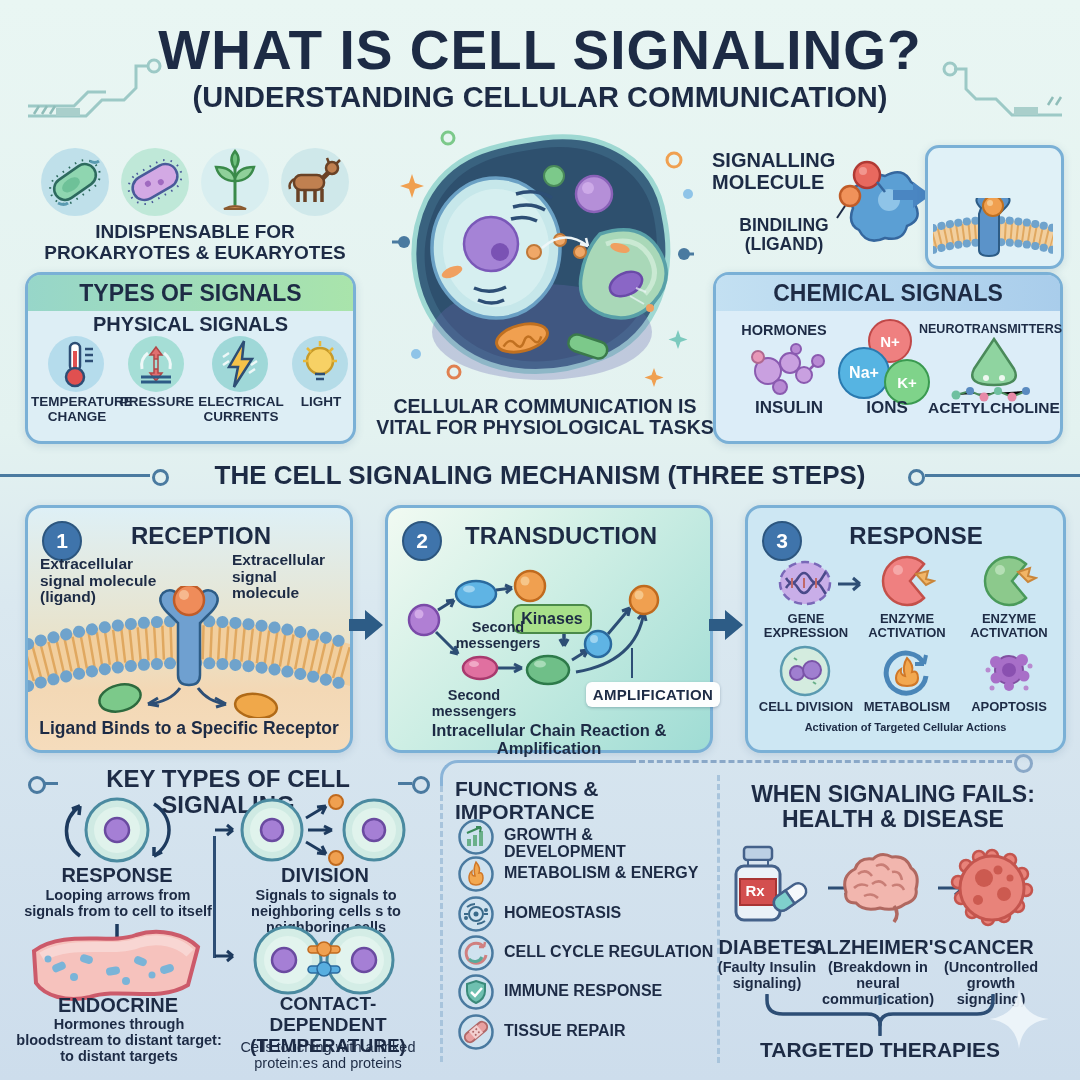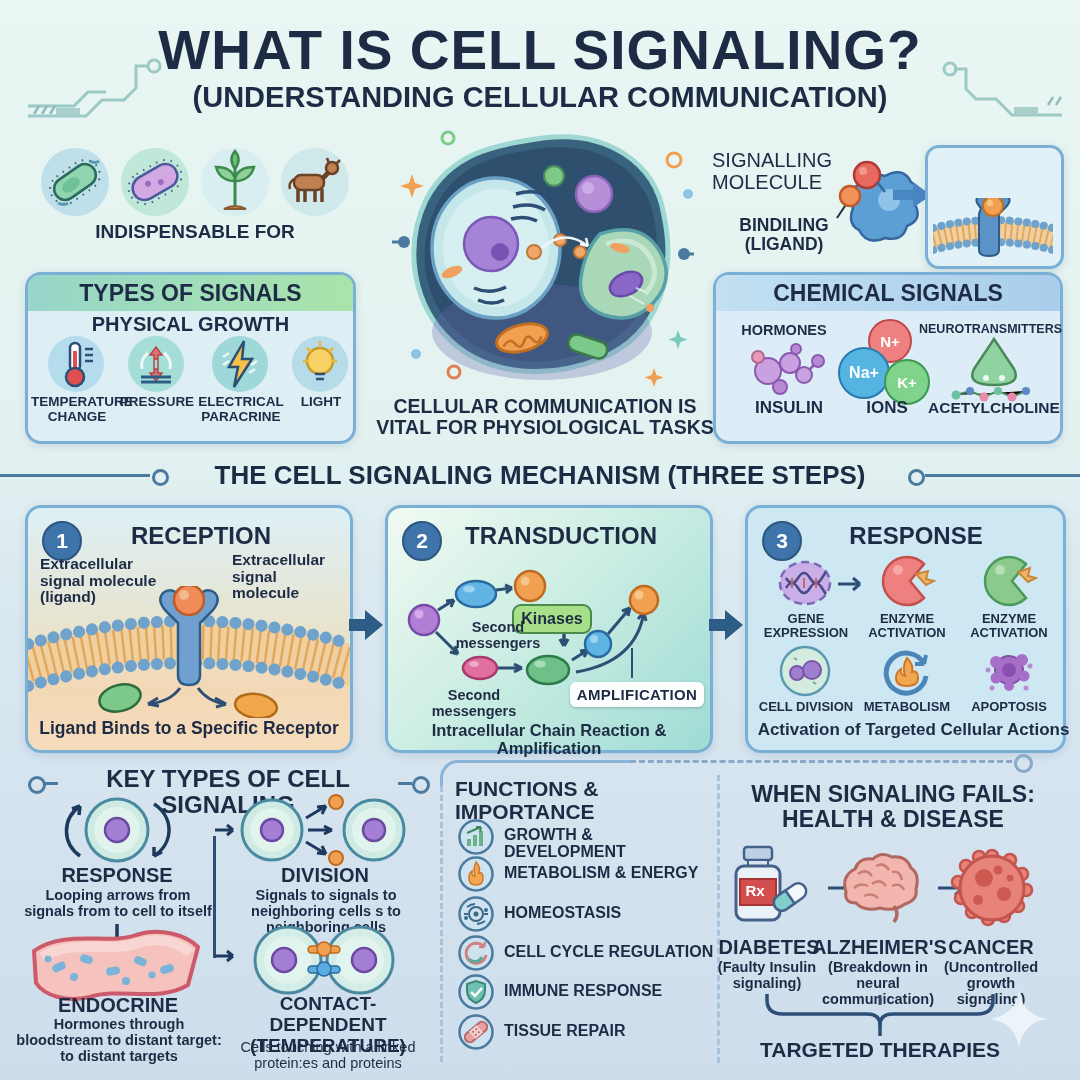--- a/index.html
+++ b/index.html
@@ -83,25 +83,26 @@
       <rect x="14" y="28" width="30" height="15" rx="7" fill="#c08050" stroke="#6a4226" stroke-width="2.5"></rect>
       <path d="M18,42 v13 M25,42 v13 M35,42 v13 M42,42 v13" stroke="#6a4226" stroke-width="3.5"></path>
       <path d="M42,32 l8,-8" stroke="#6a4226" stroke-width="5"></path>
       <circle cx="52" cy="21" r="6" fill="#c08050" stroke="#6a4226" stroke-width="2.5"></circle>
       <path d="M56,17 l4,-4 M49,16 l-2,-5" stroke="#6a4226" stroke-width="2.5"></path>
       <path d="M14,32 q-6,4 -4,10" stroke="#6a4226" stroke-width="2.5" fill="none"></path>
     </svg>
   </div>
   <div class="abs c" style="left:15px;top:222px;width:360px;font-size:19px">
     <div>INDISPENSABLE FOR</div>
+    <div>PROKARYOTES &amp; EUKARYOTES</div>
   </div>
 
   <div class="box" style="left:25px;top:272px;width:325px;height:166px;background:#ddeef5">
     <div class="bhdr" style="background:linear-gradient(90deg,#97d6c9,#a9e4ab)">TYPES OF SIGNALS</div>
-    <div class="abs c" style="left:0;top:38px;width:100%;font-size:20px">PHYSICAL GROWTH</div>
+    <div class="abs c" style="left:0;top:38px;width:100%;font-size:20px">PHYSICAL SIGNALS</div>
     <div class="abs" style="left:19px;top:60px">
       <svg width="58" height="58" viewBox="0 0 58 58">
         <circle cx="29" cy="29" r="28" fill="#b5dcec"></circle>
         <rect x="23" y="8" width="10" height="28" rx="5" fill="#fff" stroke="#2d4e75" stroke-width="2.5"></rect>
         <rect x="26" y="16" width="4" height="20" fill="#e05050"></rect>
         <circle cx="28" cy="42" r="9" fill="#e05050" stroke="#2d4e75" stroke-width="2.5"></circle>
         <path d="M38,14 h8 M38,20 h8 M38,26 h8" stroke="#2d4e75" stroke-width="2.5"></path>
       </svg>
     </div>
     <div class="abs" style="left:99px;top:60px">
@@ -122,21 +123,21 @@
     <div class="abs" style="left:263px;top:60px">
       <svg width="58" height="58" viewBox="0 0 58 58">
         <circle cx="29" cy="29" r="28" fill="#b5dce8"></circle>
         <circle cx="29" cy="26" r="13" fill="#f7d165" stroke="#c79a28" stroke-width="2.5"></circle>
         <path d="M24,39 h10 M25,44 h8" stroke="#2d4e75" stroke-width="2.5"></path>
         <path d="M29,6 v5 M12,26 h5 M41,26 h5 M16,13 l4,4 M42,13 l-4,4" stroke="#e8b83a" stroke-width="2.5"></path>
       </svg>
     </div>
     <div class="abs c" style="left:3px;top:120px;width:92px;font-size:13.5px">TEMPERATURE CHANGE</div>
     <div class="abs c" style="left:83px;top:120px;width:92px;font-size:13.5px">PRESSURE</div>
-    <div class="abs c" style="left:166px;top:120px;width:94px;font-size:13.5px">ELECTRICAL PARACRINE</div>
+    <div class="abs c" style="left:166px;top:120px;width:94px;font-size:13.5px">ELECTRICAL CURRENTS</div>
     <div class="abs c" style="left:247px;top:120px;width:92px;font-size:13.5px">LIGHT</div>
   </div>
 
   <div class="abs" style="left:392px;top:122px">
     <svg width="302" height="268" viewBox="0 0 302 268">
       <path d="M151,16 C214,8 264,40 272,94 C284,150 268,212 210,236 C150,260 88,252 52,212 C18,174 14,120 34,78 C58,32 100,23 151,16 Z" fill="#39627f" stroke="#9ed8d2" stroke-width="5"></path>
       <path d="M151,26 C206,19 254,48 262,96 C272,148 258,204 204,227 C150,249 94,242 60,205 C28,170 26,122 44,84 C66,42 104,32 151,26 Z" fill="#2e506e"></path>
       <ellipse cx="150" cy="210" rx="110" ry="48" fill="#6a6ab0" opacity=".30"></ellipse>
 
       <ellipse cx="104" cy="126" rx="64" ry="70" fill="#c6e7ea" stroke="#6aa0c4" stroke-width="3.5"></ellipse>
@@ -178,21 +179,21 @@
       <circle cx="24" cy="232" r="5" fill="#8fc4e8"></circle>
       <path d="M0,120 h12 M290,132 h12" stroke="#4a7aa0" stroke-width="3"></path>
       <circle cx="292" cy="132" r="6" fill="#4a7aa0"></circle>
     </svg>
   </div>
   <div class="abs c" style="left:375px;top:396px;width:340px;font-size:19.5px">
     <div>CELLULAR COMMUNICATION IS</div>
     <div>VITAL FOR PHYSIOLOGICAL TASKS</div>
   </div>
 
-  <div class="abs l" style="left:712px;top:150px;width:165px;font-size:20px;font-weight:400">SIGNALLING MOLECULE</div>
+  <div class="abs l" style="left:712px;top:150px;width:165px;font-size:20px;font-weight:700">SIGNALLING MOLECULE</div>
   <div class="abs" style="left:833px;top:160px">
     <svg width="88" height="98" viewBox="0 0 88 98">
       <path d="M20,48 q-10,-18 8,-24 q6,-14 24,-8 q18,-10 26,6 q14,8 4,22 q8,16 -8,22 q-4,16 -22,12 q-18,8 -26,-8 q-12,-6 -6,-22 Z" fill="#5b9fd4" stroke="#35679e" stroke-width="2.5"></path>
       <circle cx="56" cy="40" r="11" fill="#8fc4e8"></circle>
       <circle cx="34" cy="15" r="13" fill="#e8695f" stroke="#b03a34" stroke-width="2.5"></circle>
       <circle cx="30" cy="11" r="4" fill="#f2968e"></circle>
       <circle cx="17" cy="36" r="10" fill="#f0925a" stroke="#c05c28" stroke-width="2.5"></circle>
       <path d="M44,22 L52,32" stroke="#35679e" stroke-width="2.5"></path>
       <path d="M12,46 l-8,12" stroke="#1d2b45" stroke-width="2"></path>
     </svg>
@@ -317,21 +318,21 @@
           <ellipse cx="144" cy="114" rx="6" ry="3.5" fill="#a8dcb8"></ellipse>
         <circle cx="202" cy="94" r="13" fill="#5fb4e4" stroke="#2a6a9e" stroke-width="2.5"></circle>
           <circle cx="198" cy="89" r="4" fill="#9fd4f0"></circle>
         <circle cx="248" cy="50" r="14" fill="#f0a050" stroke="#c06a1e" stroke-width="2.5"></circle>
           <circle cx="243" cy="45" r="4.5" fill="#f6c68a"></circle>
       </svg>
     </div>
     <div class="pill" style="left:124px;top:96px;width:76px;height:26px;background:#a8e08a;border:2px solid #4a8a4a;border-radius:9px;font-size:16px">Kinases</div>
     <div class="abs c" style="left:56px;top:112px;width:108px;font-size:14.5px;font-weight:700">Second messengers</div>
     <div class="abs c" style="left:32px;top:180px;width:108px;font-size:14.5px;font-weight:700">Second messengers</div>
-    <div class="pill" style="left:182px;top:174px;width:134px;height:25px;background:#fdfefe;border-radius:6px;font-size:15px;letter-spacing:.3px;box-shadow:0 1px 3px rgba(30,60,90,.3)">AMPLIFICATION</div>
+    <div class="pill" style="left:198px;top:174px;width:134px;height:25px;background:#fdfefe;border-radius:6px;font-size:15px;letter-spacing:.3px;box-shadow:0 1px 3px rgba(30,60,90,.3)">AMPLIFICATION</div>
     <div class="abs c" style="left:0;top:213px;width:100%;font-size:16.5px">Intracellular Chain Reaction &amp; Amplification</div>
   </div>
 
   <div class="abs" style="left:709px;top:608px">
     <svg width="34" height="34" viewBox="0 0 34 34">
         <polygon points="0,11 16,11 16,2 34,17 16,32 16,23 0,23" fill="#2d5c86"></polygon>
       </svg>
   </div>
 
   <div class="box" style="left:745px;top:505px;width:315px;height:242px;background:#cde7f3">
@@ -393,21 +394,21 @@
         <circle cx="27" cy="26" r="7" fill="#8a50b0"></circle>
         <circle cx="6" cy="26" r="2.5" fill="#b88ad0"></circle>
           <circle cx="48" cy="22" r="2.5" fill="#b88ad0"></circle>
         <circle cx="44" cy="44" r="2.5" fill="#b88ad0"></circle>
           <circle cx="10" cy="44" r="2.5" fill="#b88ad0"></circle>
       </svg>
     </div>
     <div class="abs c" style="left:8px;top:192px;width:100px;font-size:13px">CELL DIVISION</div>
     <div class="abs c" style="left:110px;top:192px;width:98px;font-size:13px">METABOLISM</div>
     <div class="abs c" style="left:212px;top:192px;width:98px;font-size:13px">APOPTOSIS</div>
-    <div class="abs c" style="left:8px;top:213px;width:100%;font-size:17px">Activation of Targeted Cellular Actions</div>
+    <div class="abs c" style="left:0;top:213px;width:100%;font-size:11px">Activation of Targeted Cellular Actions</div>
   </div>
 
   <div class="abs" style="left:28px;top:776px;width:12px;height:12px;border:3px solid #4a7aa0;border-radius:50%"></div>
   <div class="abs" style="left:44px;top:782px;width:14px;border-top:3px solid #4a7aa0"></div>
   <div class="abs c" style="left:58px;top:766px;width:340px;font-size:24px">KEY TYPES OF CELL SIGNALING</div>
   <div class="abs" style="left:398px;top:782px;width:14px;border-top:3px solid #4a7aa0"></div>
   <div class="abs" style="left:412px;top:776px;width:12px;height:12px;border:3px solid #4a7aa0;border-radius:50%"></div>
 
   <div class="abs" style="left:56px;top:790px">
     <svg width="122" height="80" viewBox="0 0 122 80">

